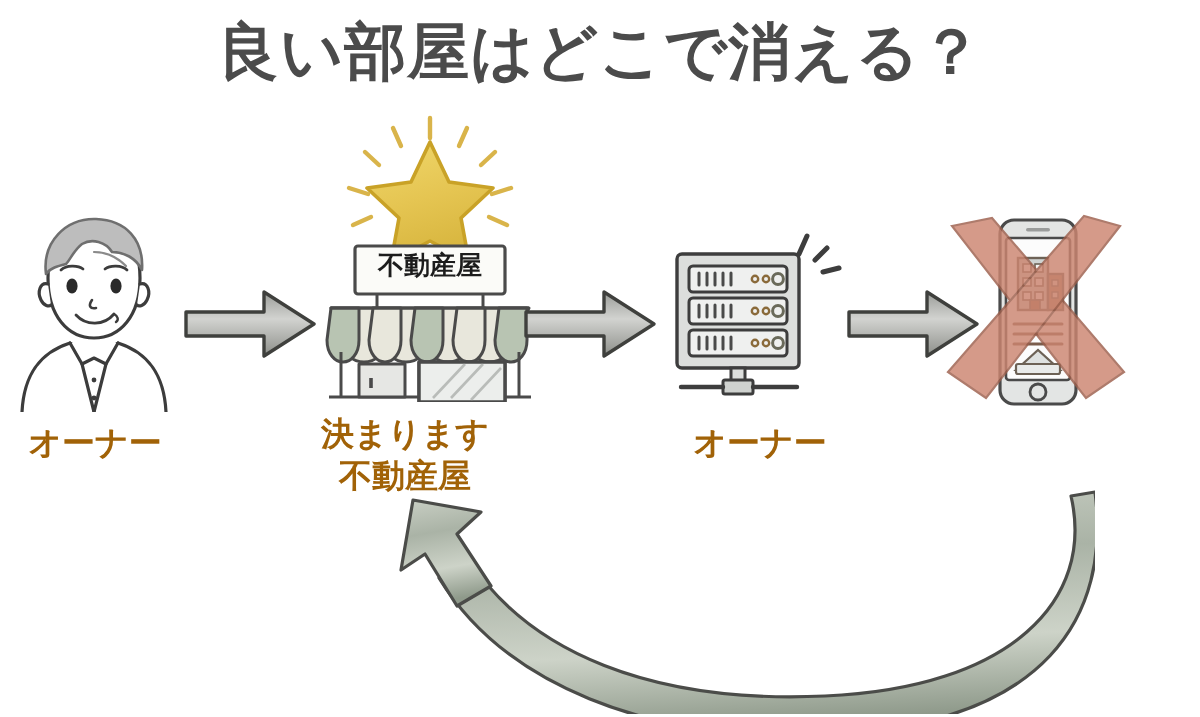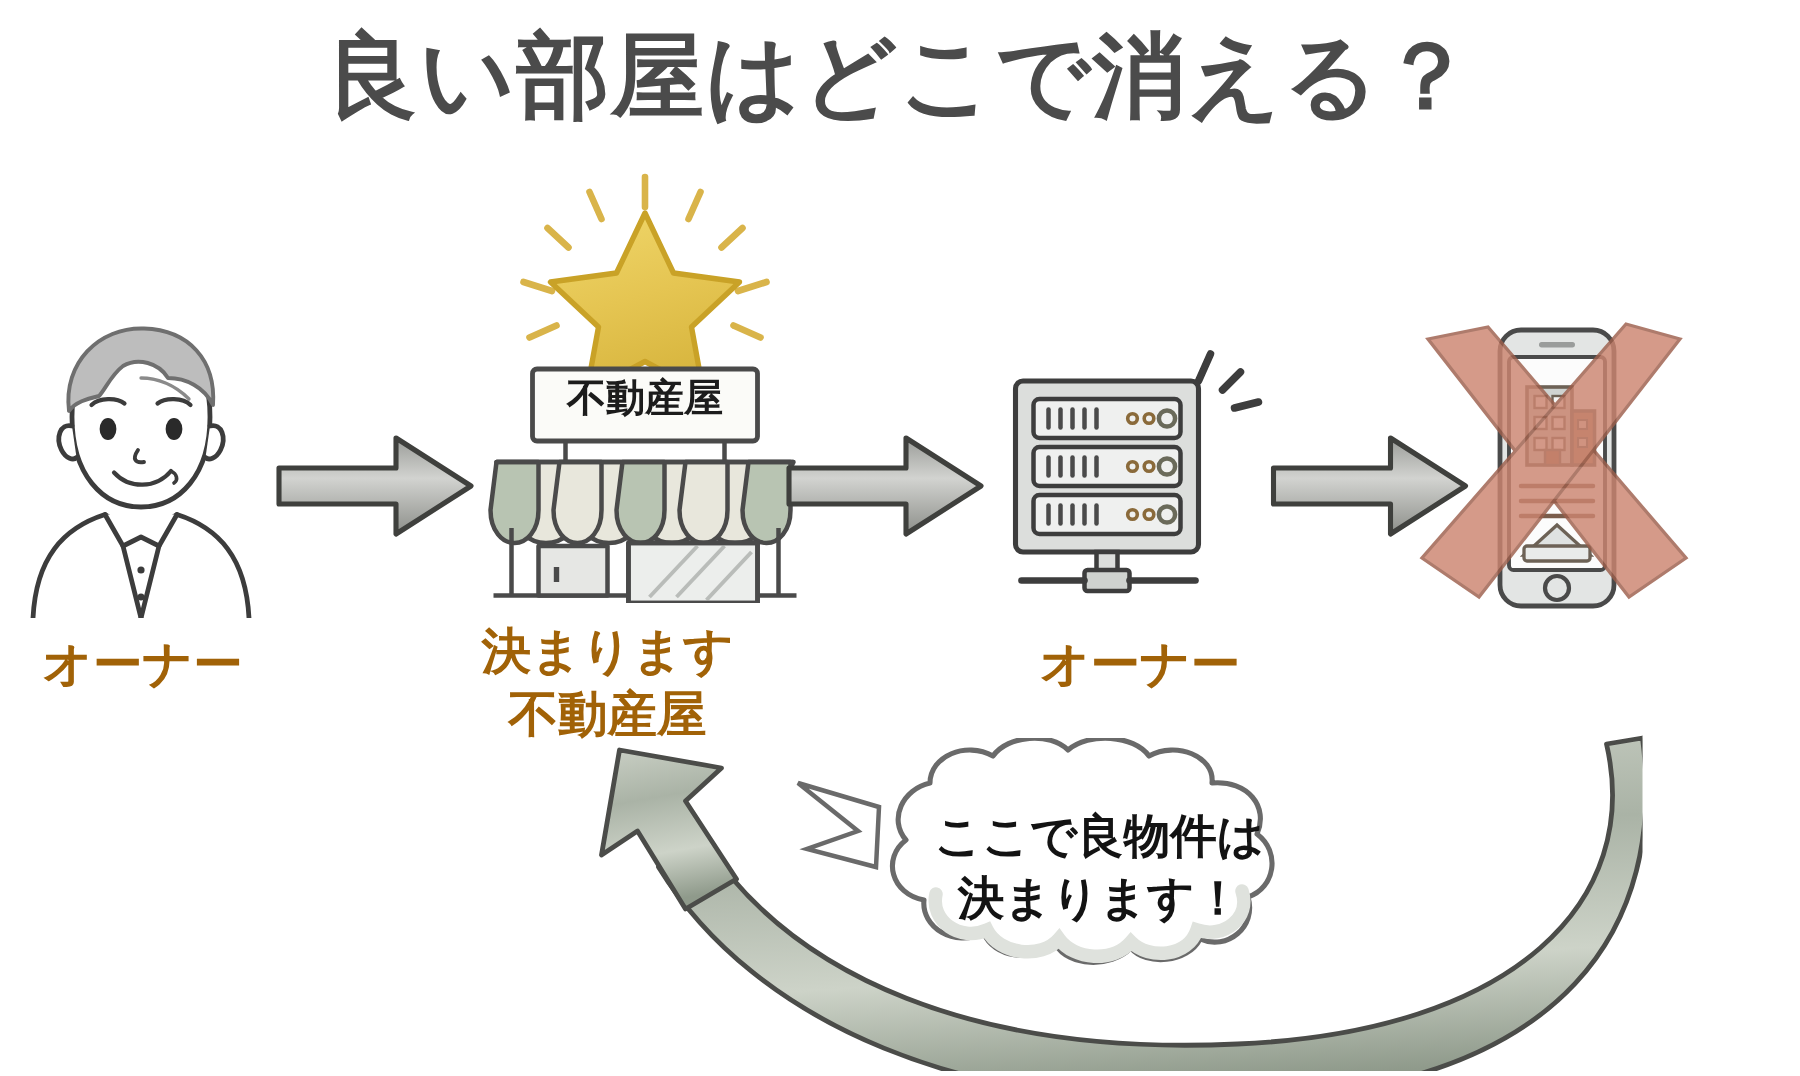--- a/index.html
+++ b/index.html
@@ -341,41 +341,14 @@
                C700 118 616 206 430 214
                C256 222 134 170 74 78
                L44 96
                C108 200 250 262 436 252
                C652 242 716 134 700 10 Z" fill="url(#loopG)" stroke="#4b4c49" stroke-width="3.2" stroke-linejoin="round"></path>
 
       <path d="M18 18 L86 30 L62 52 L96 104 L62 124 L30 72 L6 88 Z" fill="url(#loopG)" stroke="#4b4c49" stroke-width="3.2" stroke-linejoin="round"></path>
     </svg>
   </div>
 
-  <div id="bubble-wrap">
-    <svg width="400" height="160" viewBox="0 0 400 160">
-
-      <path d="M58 46 L4 30 L44 62 L10 74 L56 86 Z" fill="#ffffff" stroke="#6a6a6a" stroke-width="3"></path>
-
-      <path d="M92 30
-               C92 12 116 2 134 12
-               C144 -2 172 -4 184 8
-               C198 -4 228 -2 238 12
-               C256 2 282 12 280 30
-               C304 28 318 46 310 64
-               C326 76 322 100 304 106
-               C310 126 290 142 272 134
-               C264 150 236 152 226 140
-               C212 154 184 152 176 138
-               C160 150 134 146 128 130
-               C108 140 86 126 88 108
-               C66 104 60 80 76 68
-               C64 54 74 34 92 30 Z" fill="#ffffff" stroke="#6a6a6a" stroke-width="3.4" stroke-linejoin="round"></path>
-
-      <path d="M96 104 C92 122 112 136 130 128 C138 144 166 148 178 134
-               C188 148 214 150 226 136 C238 148 264 146 270 128
-               C288 134 306 120 300 102" fill="none" stroke="#dfe2dd" stroke-width="9" stroke-linecap="round"></path>
-    </svg>
-    <div class="bubble-text">ここで良物件は
-決まります！</div>
-  </div>
 
 </div>
 
 </body></html>

